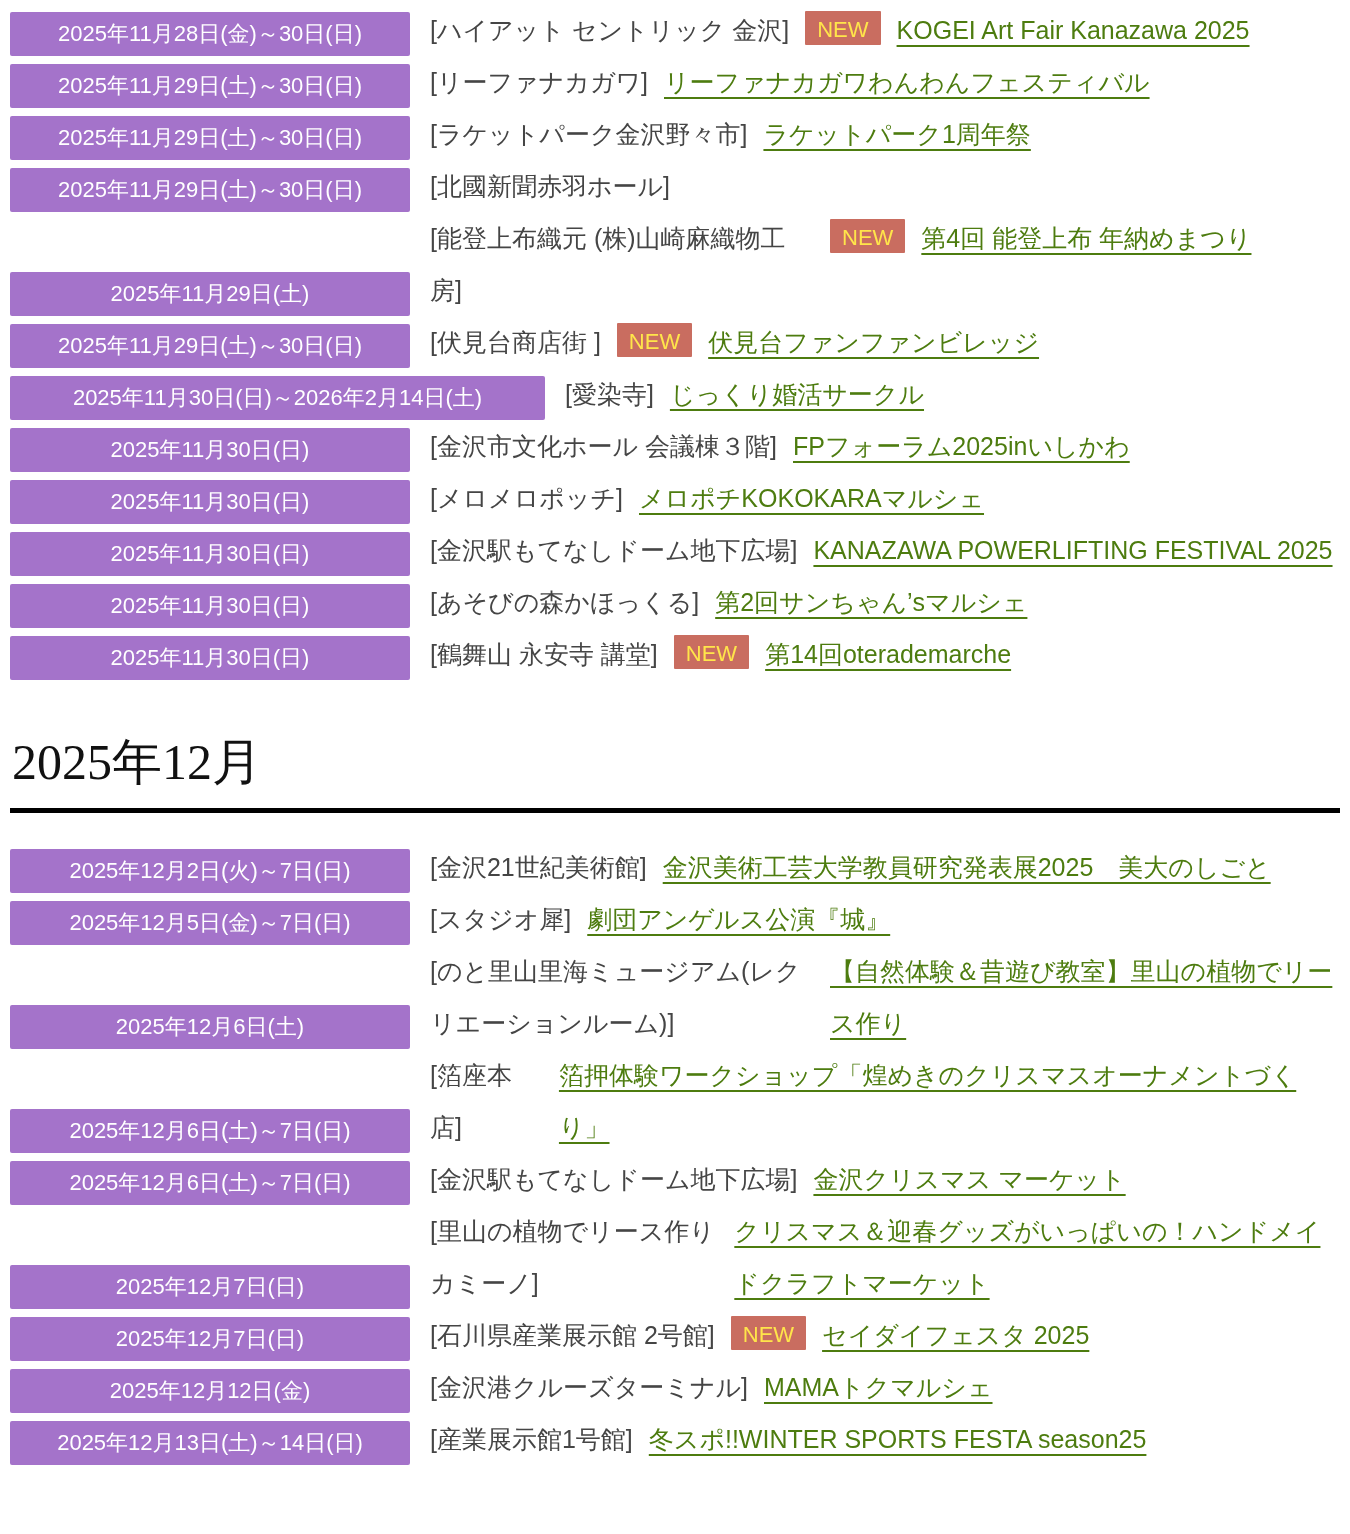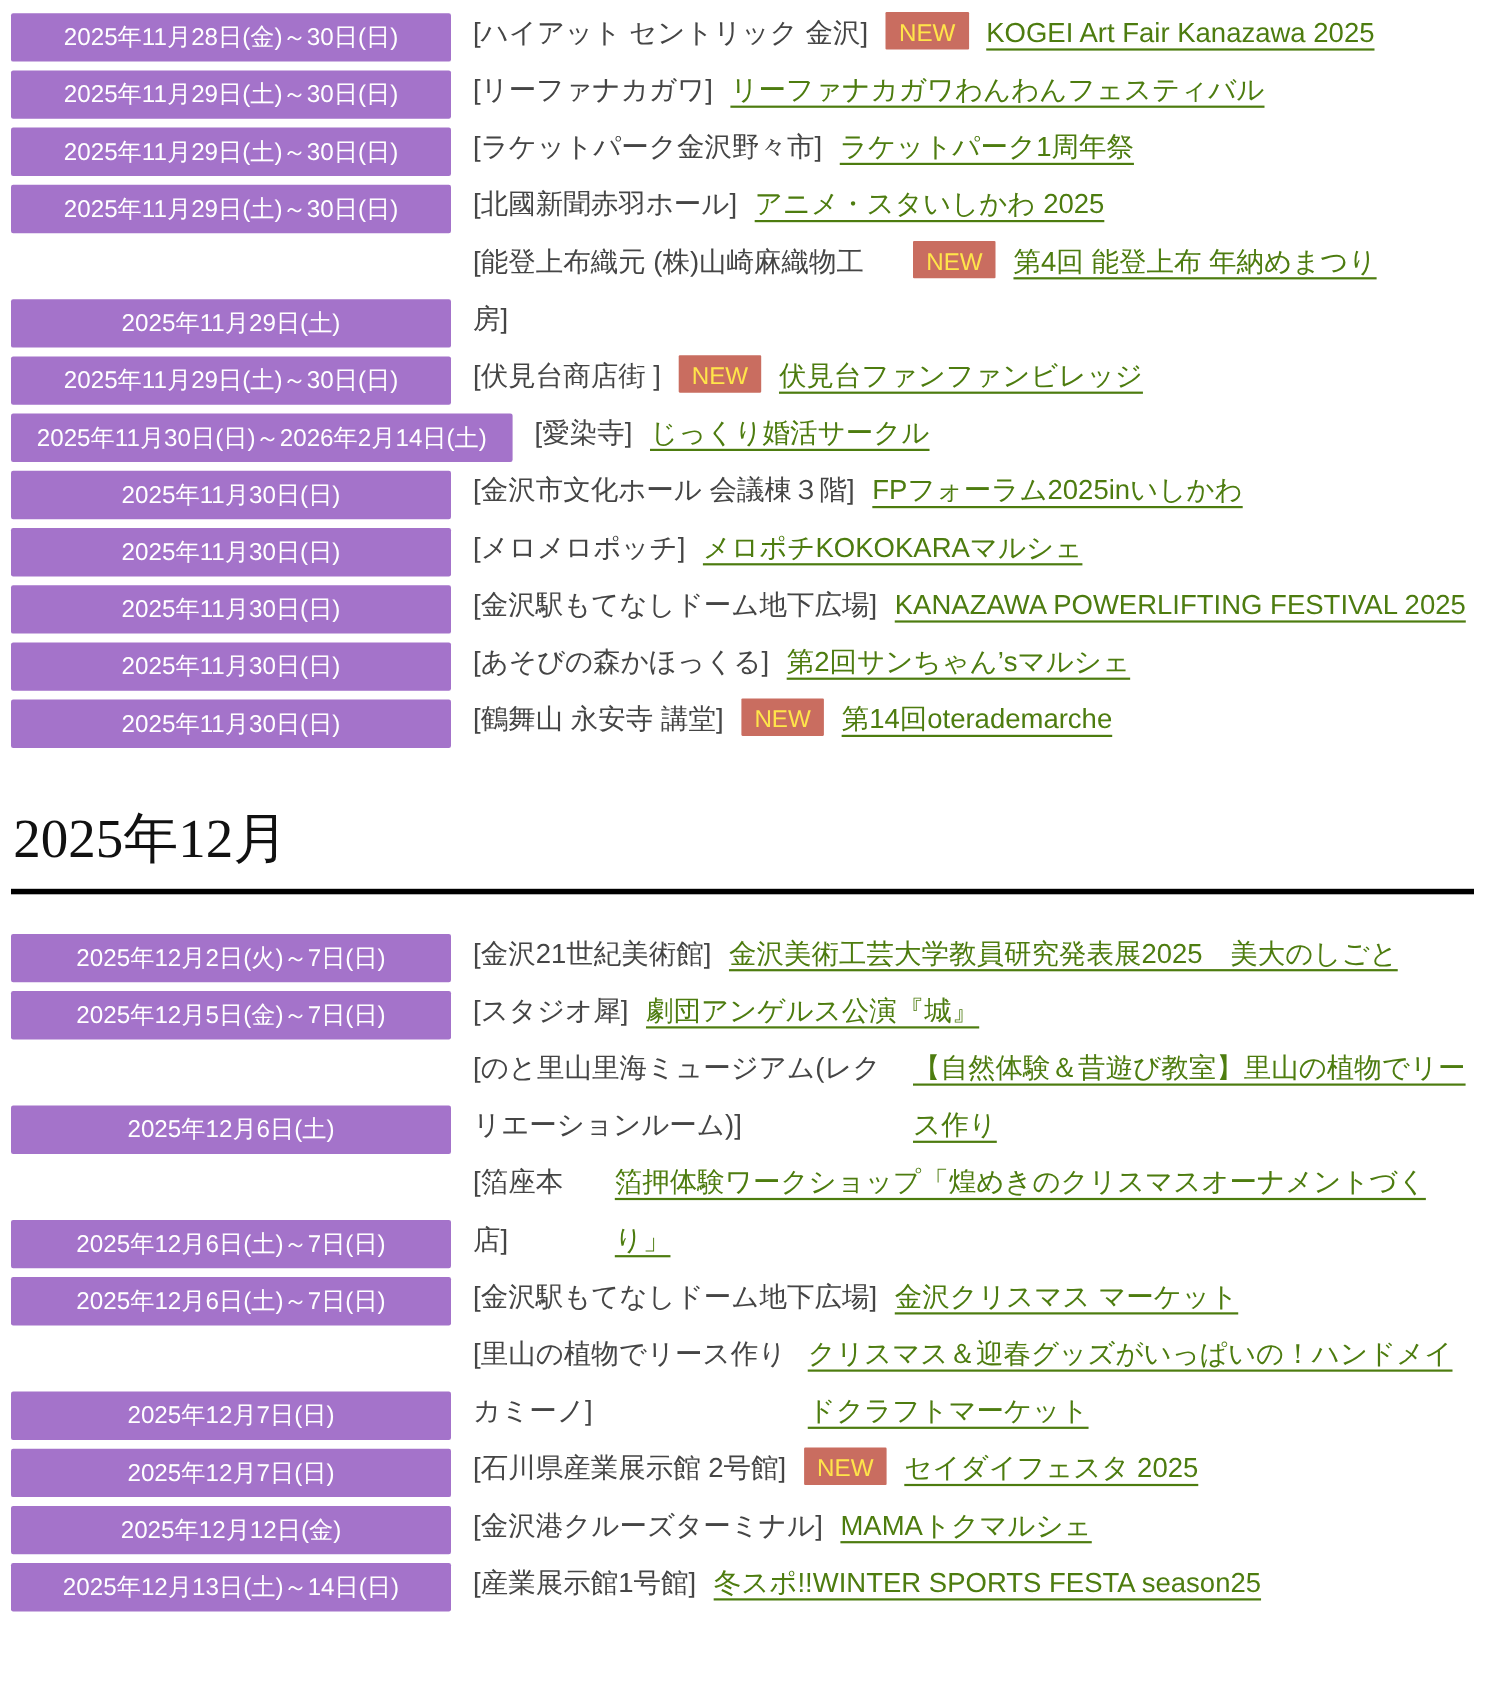--- a/index.html
+++ b/index.html
@@ -24,21 +24,21 @@
     margin-top: 4px;
     line-height: 44px;
     background: #a473ca;
     color: #ffffff;
     font-size: 22px;
     text-align: center;
     border-radius: 2px;
     white-space: nowrap;
     overflow: hidden;
   }
-  .date-badge.wide { width: 456px; }
+  .date-badge.wide { width: 535px; }
   .row-content {
     flex: 1 1 auto;
     min-width: 0;
     display: flex;
     align-items: flex-start;
     column-gap: 16px;
     margin-left: 20px;
     font-size: 25px;
     line-height: 52px;
   }
@@ -108,21 +108,20 @@
           <div class="date-badge">2025年11月29日(土)～30日(日)</div>
           <div class="row-content">
             <span class="venue">[ラケットパーク金沢野々市]</span>
             <a class="event-link" href="#">ラケットパーク1周年祭</a>
           </div>
         </div>
         <div class="event-row">
           <div class="date-badge">2025年11月29日(土)～30日(日)</div>
           <div class="row-content">
             <span class="venue">[北國新聞赤羽ホール]</span>
-            <a class="event-link" href="#">アニメ・スタいしかわ 2025</a>
           </div>
         </div>
         <div class="event-row">
           <div class="date-badge">2025年11月29日(土)</div>
           <div class="row-content">
             <span class="venue">[能登上布織元 (株)山崎麻織物工房]</span>
             <span class="new-badge">NEW</span>
             <a class="event-link" href="#">第4回 能登上布 年納めまつり</a>
           </div>
         </div>

